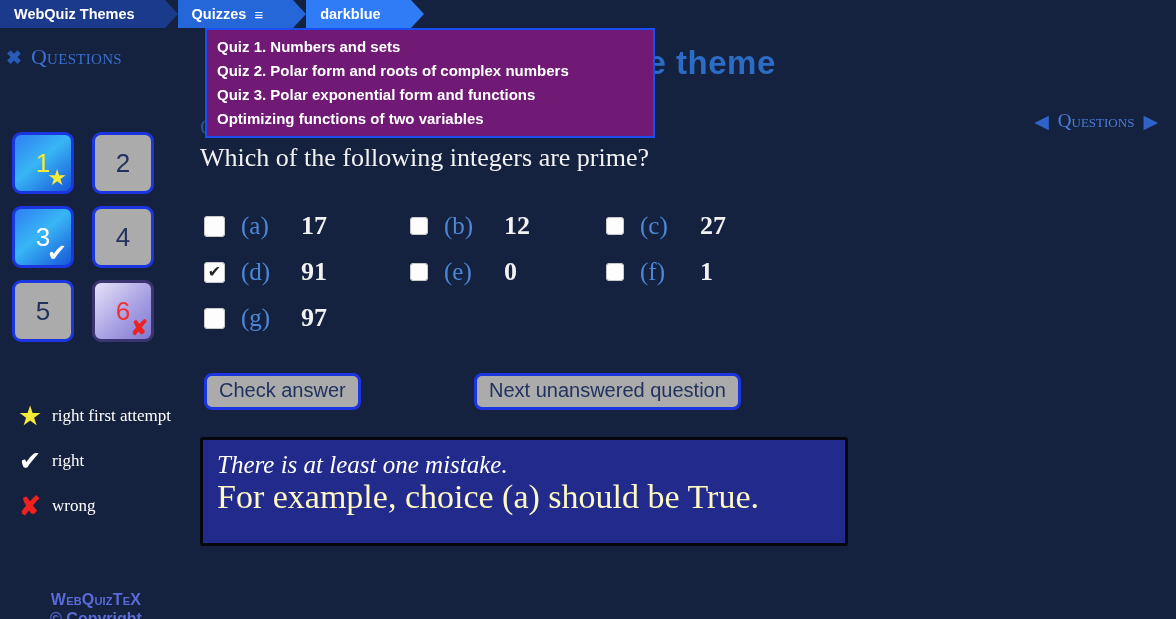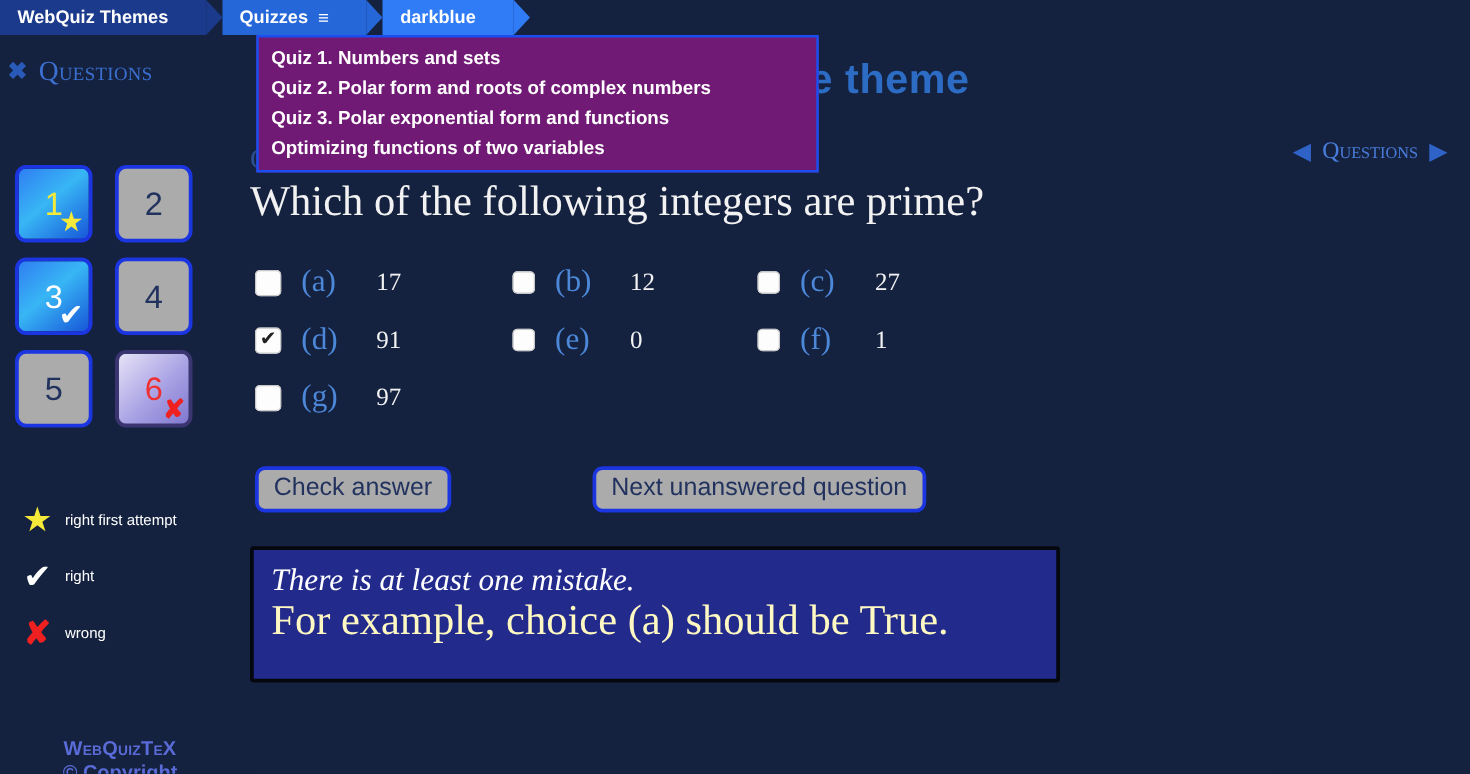--- a/index.html
+++ b/index.html
@@ -92,21 +92,21 @@
   .mark.check { color: #ffffff; font-size: 24px; bottom: 0px; right: 4px; }
   .mark.cross { color: #ef2020; font-size: 21px; font-weight: bold; bottom: 1px; right: 3px; }
 
   .legend { position: absolute; left: 8px; top: 375px; width: 180px; }
   .legrow { display: flex; align-items: flex-start; margin-bottom: 18px; }
   .legicon { width: 44px; text-align: center; flex: 0 0 44px; line-height: 1; }
   .legicon.star  { color: #f5e93a; font-size: 27px; }
   .legicon.check { color: #ffffff; font-size: 27px; }
   .legicon.cross { color: #ef2020; font-size: 26px; font-weight: bold; }
   .legtext {
-    color: #ffffff; font-family: Liberation Sans, sans-serif; font-size: 12px;
+    color: #ffffff; font-family: Liberation Serif, serif; font-size: 17px;
     line-height: 20px; padding-top: 3px;
   }
 
   .copyright {
     position: absolute; left: 0; top: 562px; width: 192px; text-align: center;
     color: #5a6ad6; font-size: 16px; font-weight: bold; line-height: 19px;
   }
   .wq-smallcaps { font-variant: small-caps; letter-spacing: .2px; }
 
   
@@ -121,21 +121,21 @@
     font-size: 19px; font-variant: small-caps;
   }
 
   .qnumber {
     position: absolute; left: 4px; top: 86px;
     color: #2d4f8f; font-family: "Liberation Serif", serif;
     font-size: 22px; font-variant: small-caps; z-index: 5;
   }
   .qtext {
     position: absolute; left: 4px; top: 115px;
-    color: #f2f2f2; font-family: "Liberation Serif", serif; font-size: 34px;
+    color: #f2f2f2; font-family: "Liberation Serif", serif; font-size: 26px;
   }
 
   
   .answers {
     position: absolute; left: 8px; top: 175px; width: 700px;
     display: grid; grid-template-columns: 206px 196px 200px;
     row-gap: 0px;
   }
   .ans { display: flex; align-items: center; height: 46px; }
   .cbox {
@@ -143,22 +143,23 @@
     display: flex; align-items: center; justify-content: center;
     color: #222; font-size: 16px; line-height: 1; flex: 0 0 21px;
     box-shadow: 0 0 0 1px #c8c8c8 inset;
   }
   .cbox.sm { width: 18px; height: 18px; flex: 0 0 18px; font-size: 14px; }
   .alabel {
     color: #4c87d8; font-family: "Liberation Serif", serif; font-size: 25px;
     margin-left: 16px; width: 46px;
   }
   .aval {
-    color: #f2f2f2; font-family: "Liberation Serif", serif; font-size: 20px;
+    color: #f2f2f2; font-family: "Liberation Serif", serif; font-size: 26px;
     margin-left: 14px;
+    font-weight: bold;
   }
 
   
   .btnrow { position: absolute; left: 8px; top: 345px; width: 790px; }
   .qbutton {
     position: absolute; background: #ababab; border: 3px solid #1b35e0;
     border-radius: 8px; color: #21325e; font-size: 20px;
     padding: 3px 12px 5px 12px; font-family: "Liberation Sans", sans-serif;
     white-space: nowrap;
   }

